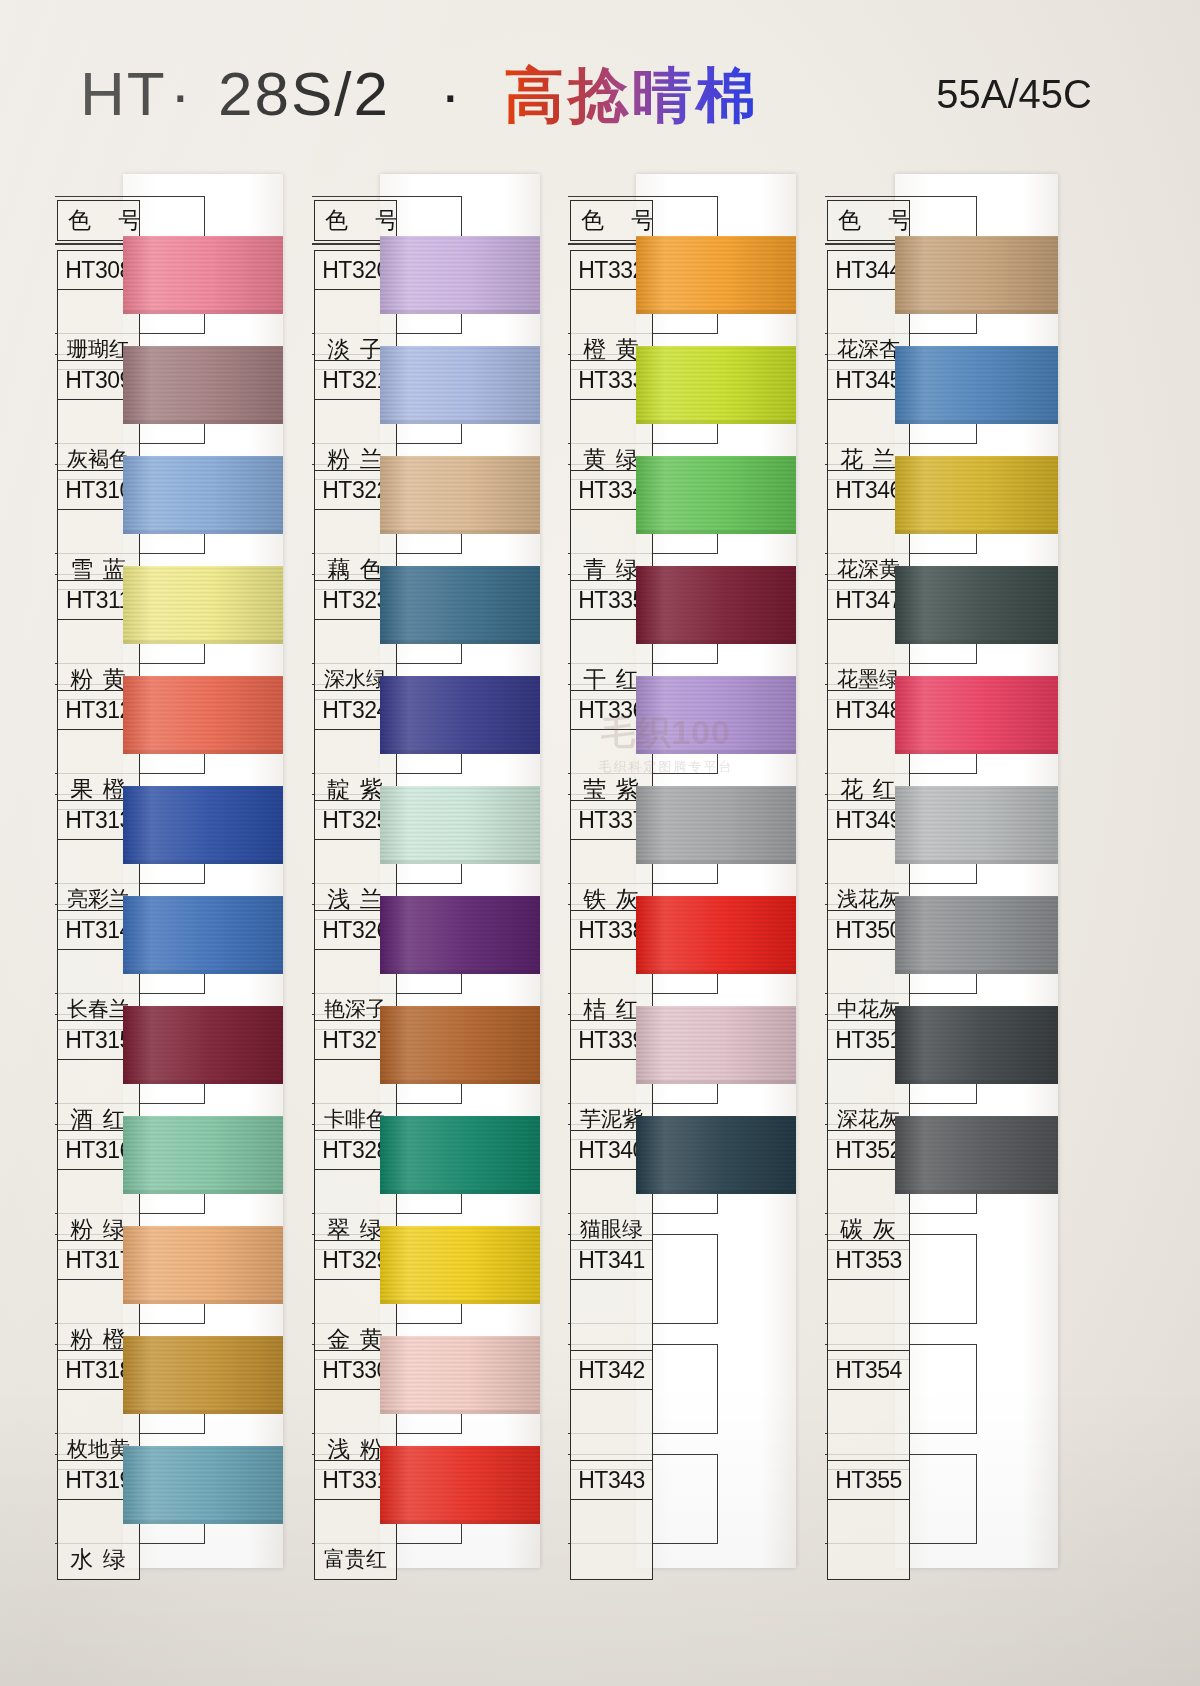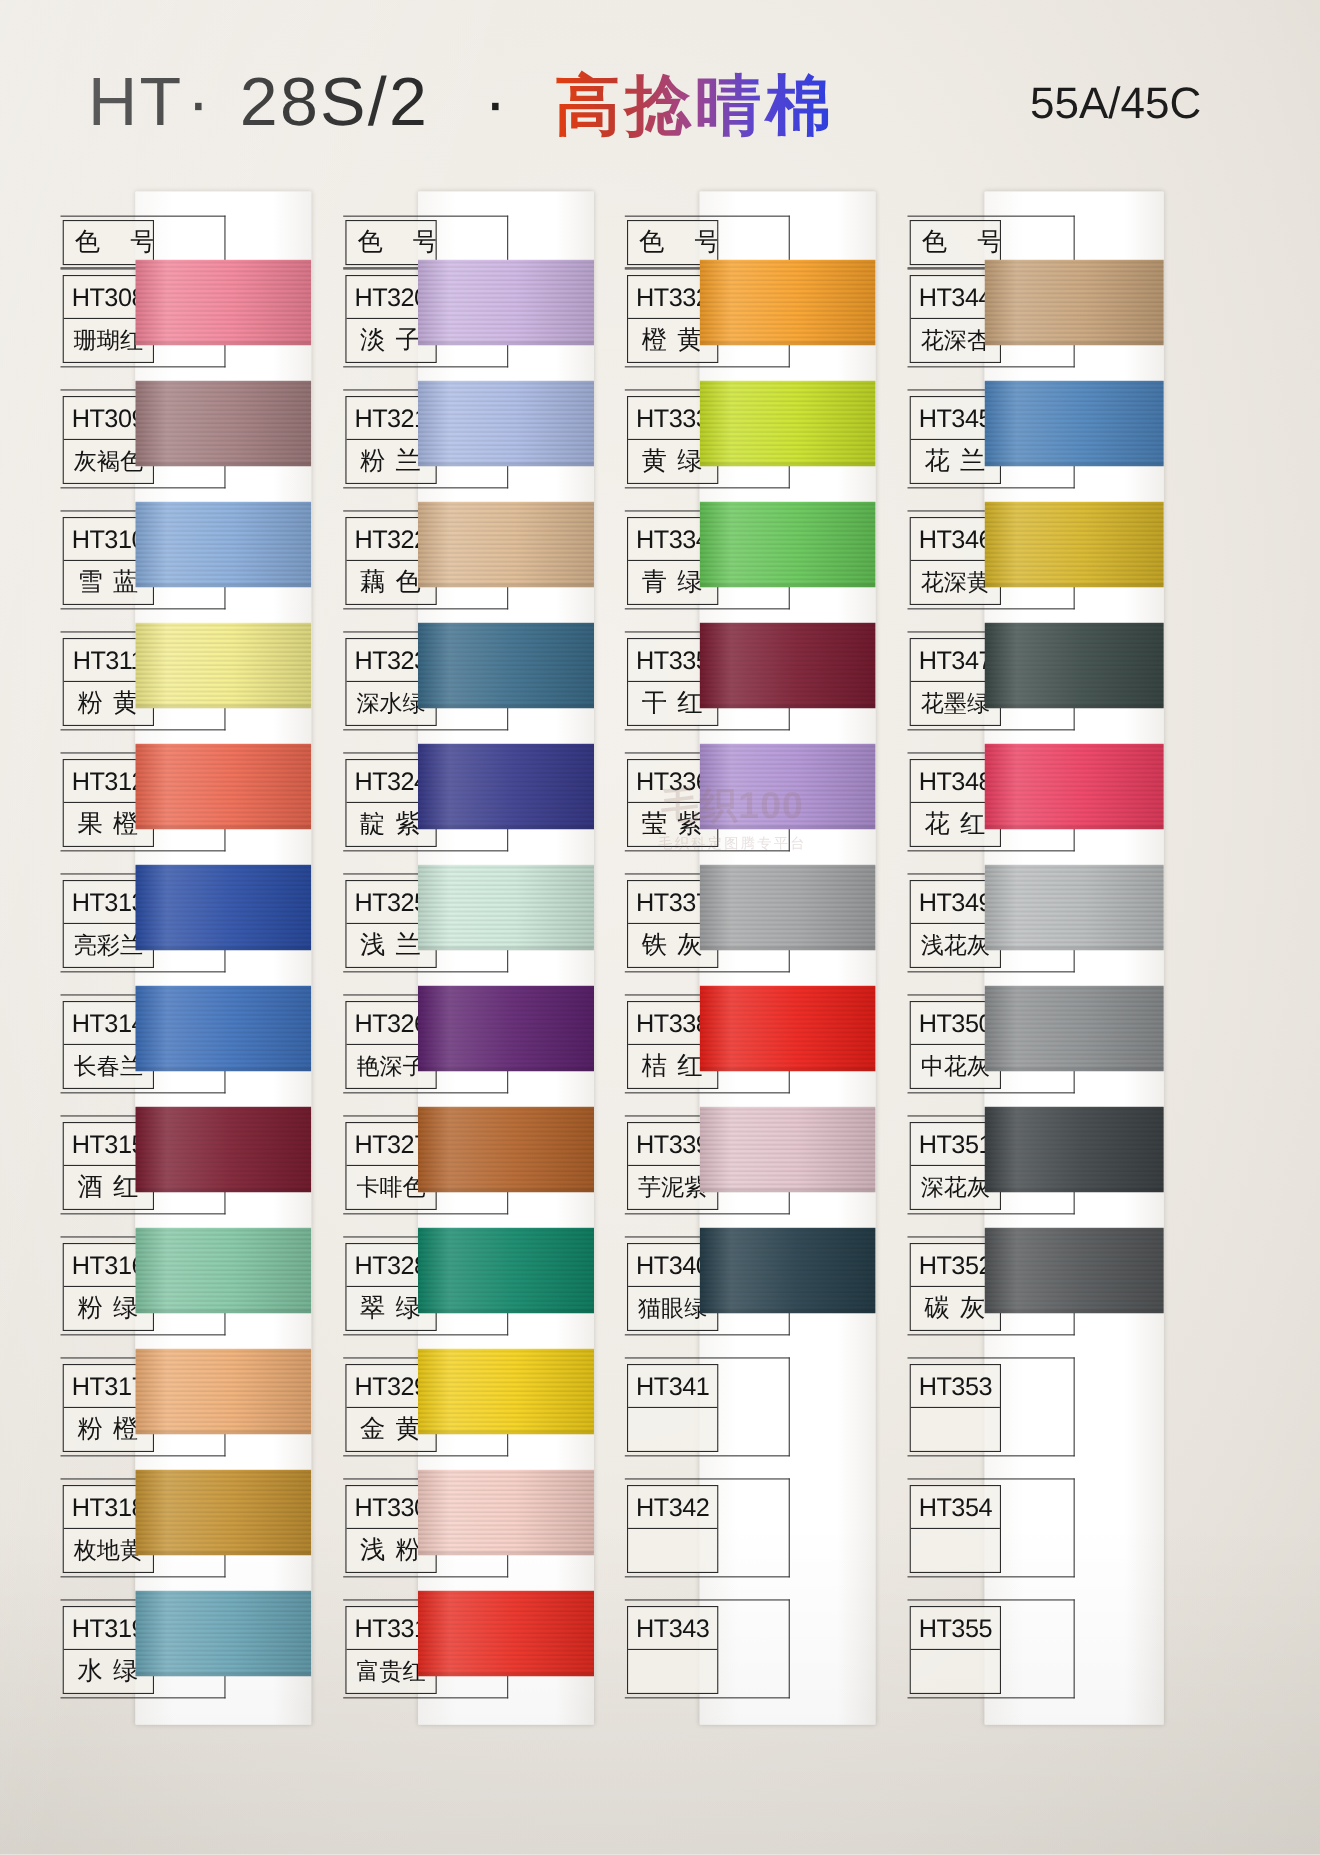--- a/index.html
+++ b/index.html
@@ -122,20 +122,21 @@
   }
   .cellbox .code {
     font-size: 23px;
     border-bottom: 1.5px solid #2c2c2c;
     letter-spacing: -0.5px;
   }
   .cellbox .name {
     font-size: 23px;
     font-family: "DejaVu Sans", sans-serif;
     letter-spacing: 1px;
+    margin-top: 40px;
   }
   .cellbox .name.tight { letter-spacing: 0px; font-size: 21px; }
   .cellbox.header-cell {
     top: 4px;
   }
   .cellbox.header-cell .code {
     border-bottom: none;
     font-family: "DejaVu Sans", sans-serif;
     letter-spacing: 10px;
     text-indent: 10px;

